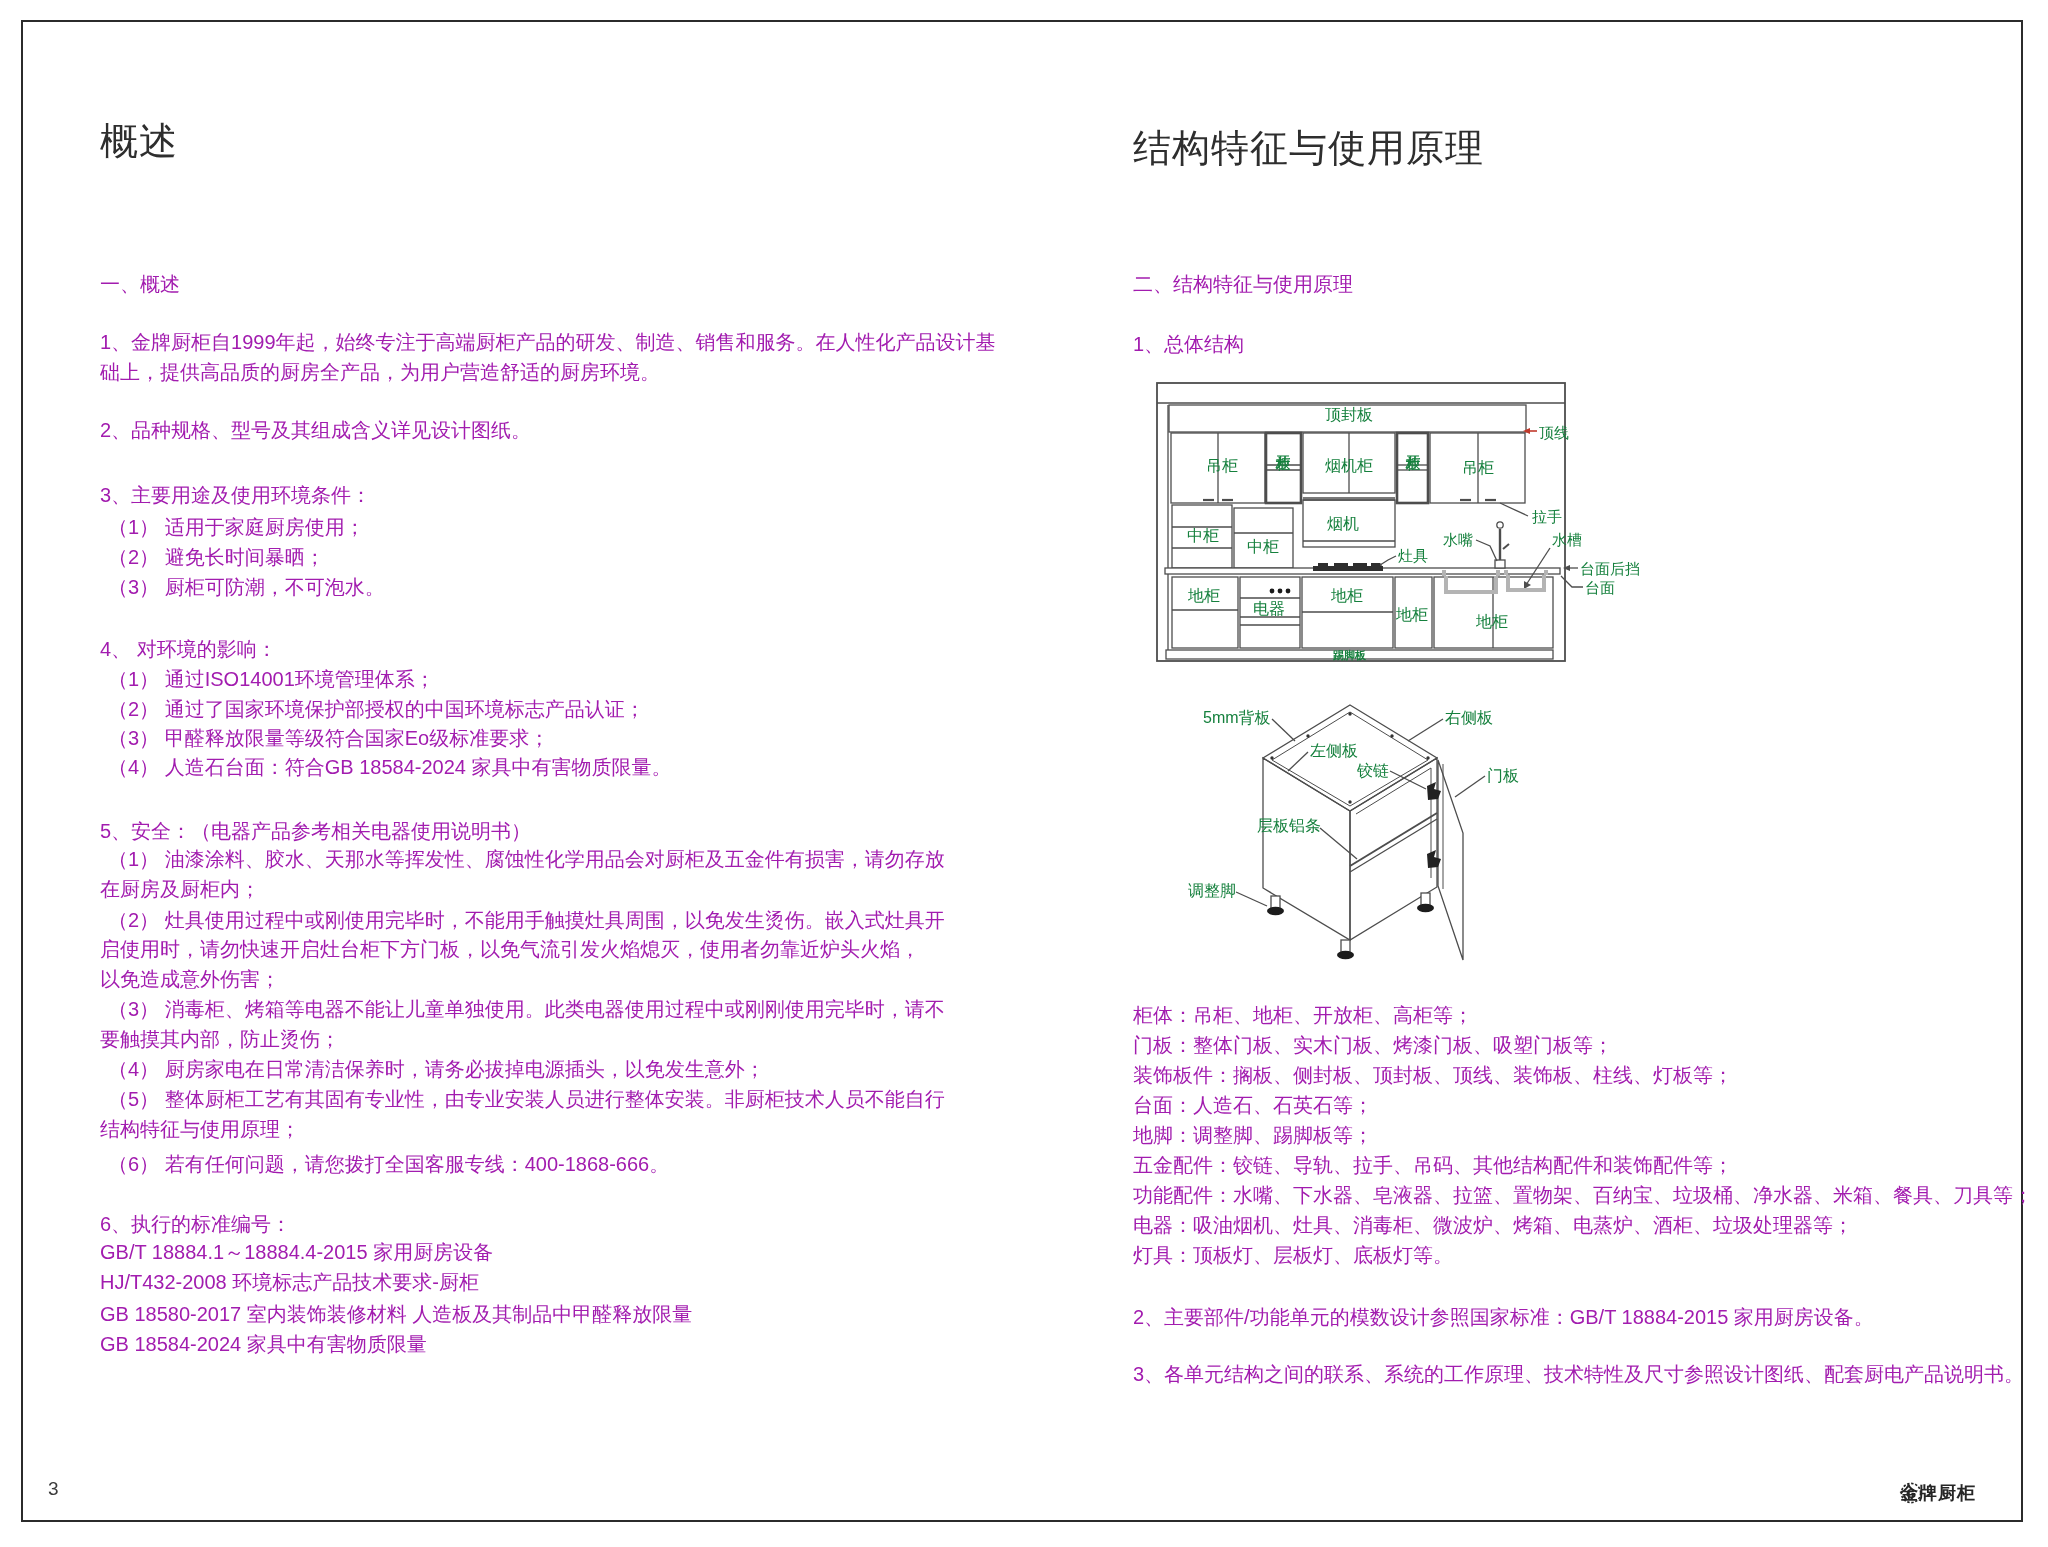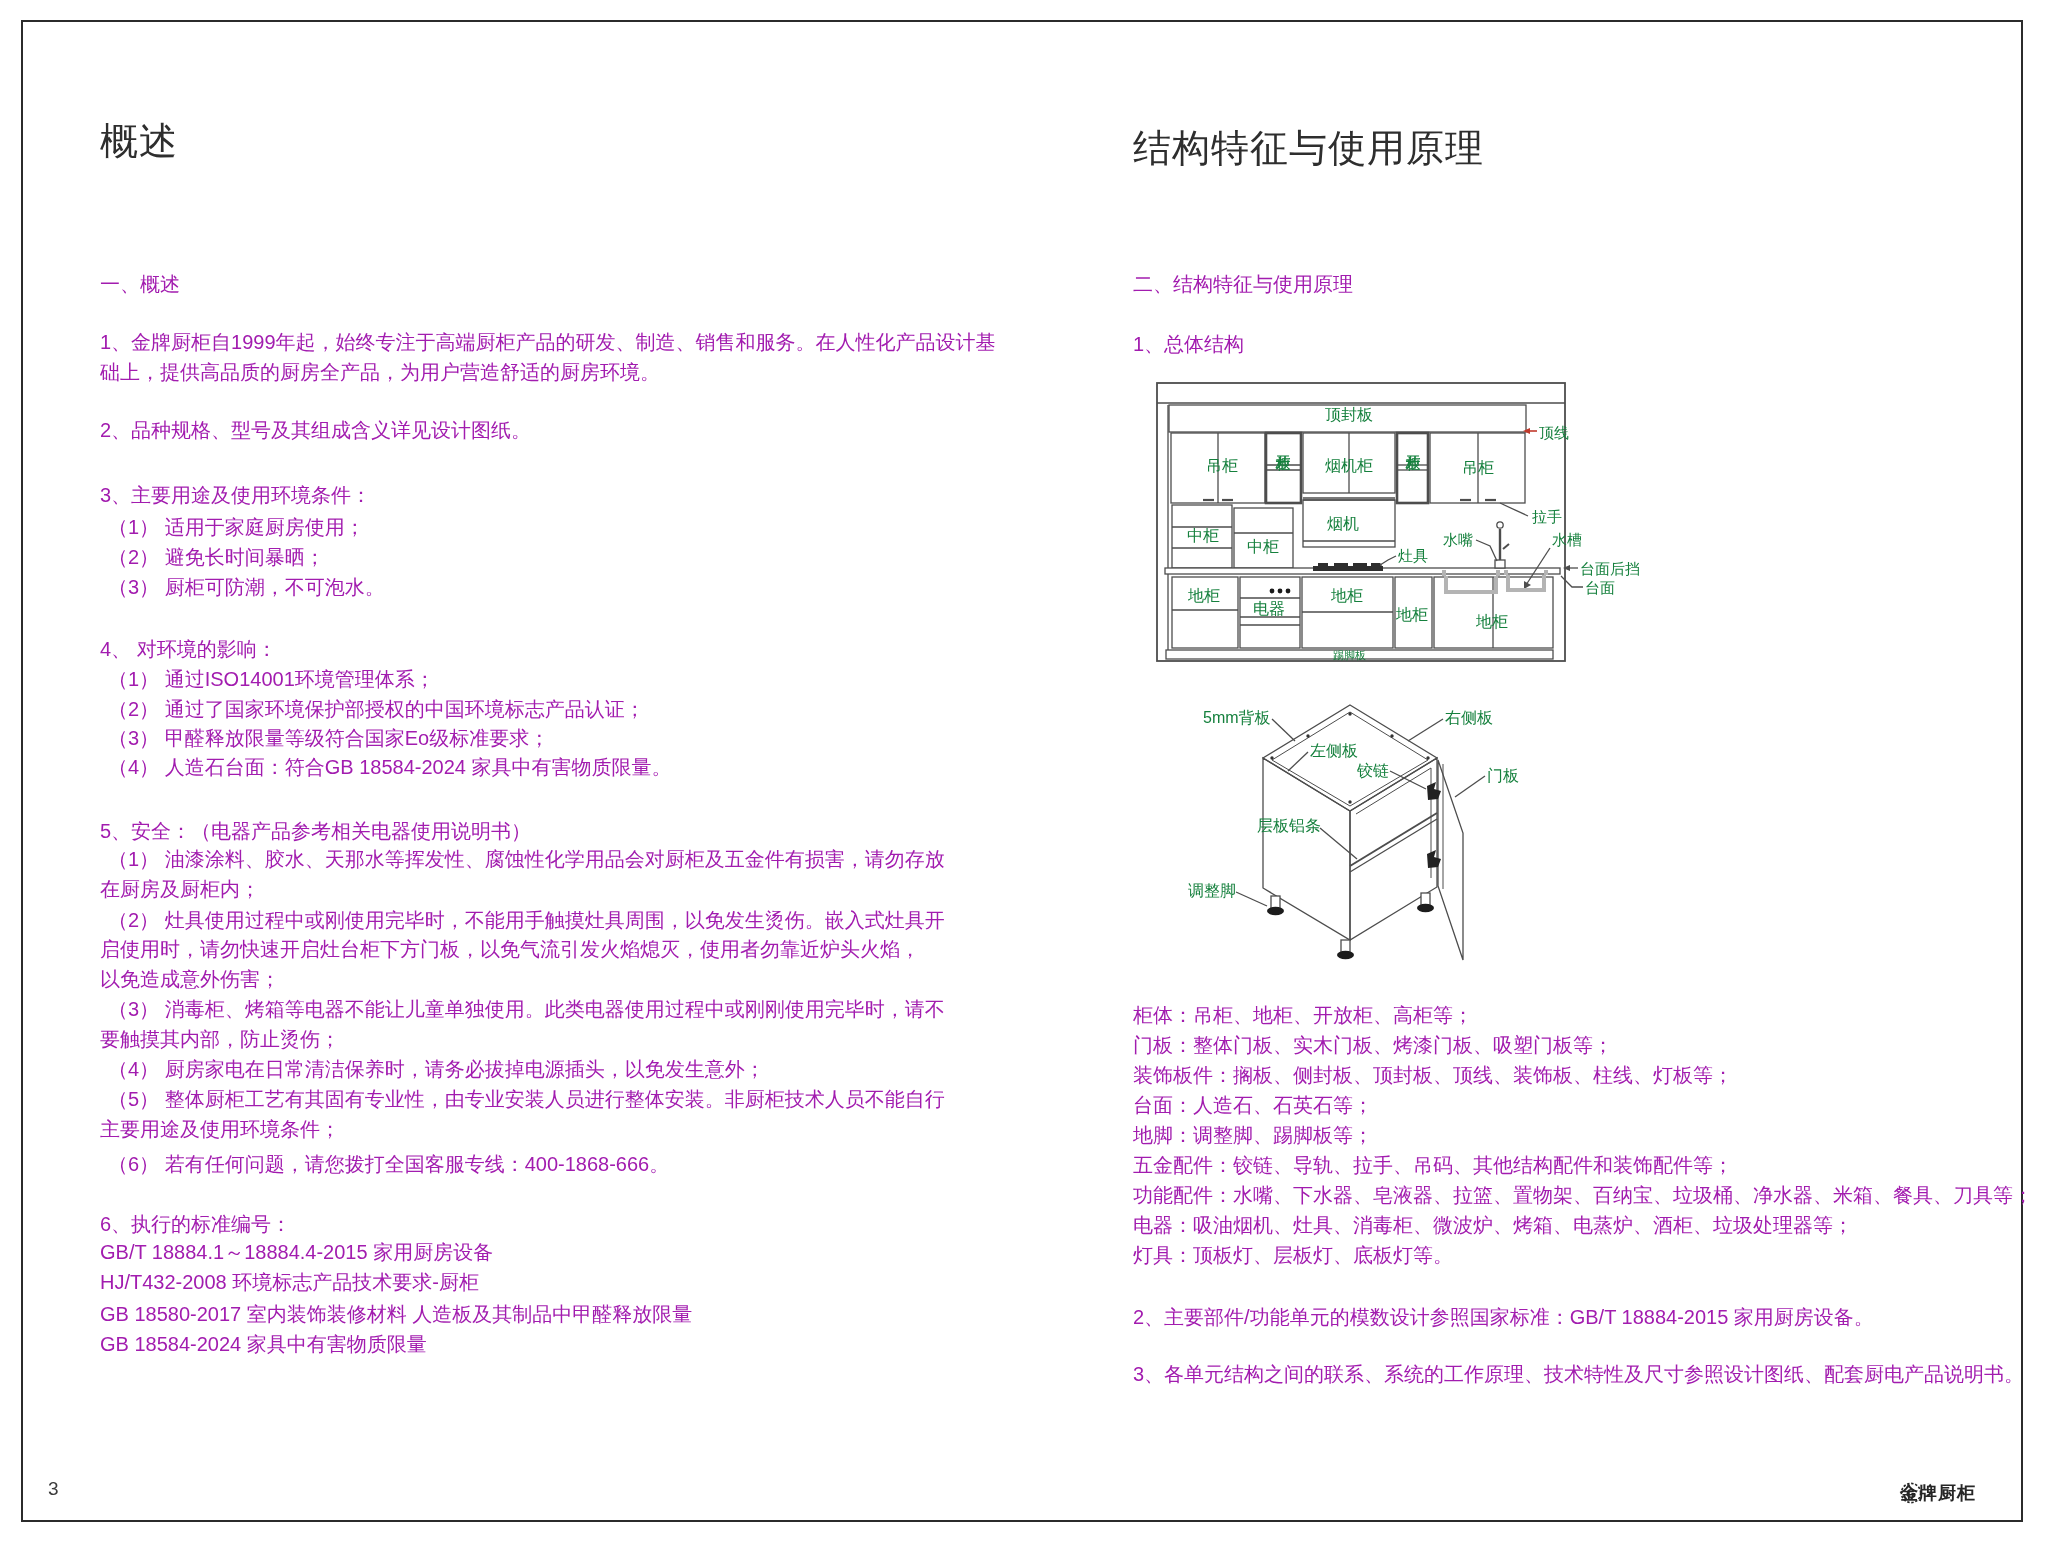--- a/index.html
+++ b/index.html
@@ -4,21 +4,21 @@
 <style>
   html,body{margin:0;padding:0;background:#e8e8e8;}
   #page{position:relative;width:2048px;height:1547px;background:#ffffff;
         font-family:"Liberation Sans","DejaVu Sans",sans-serif;overflow:hidden;padding-left:37px;}
   #frame{position:absolute;left:21px;top:20px;width:2002px;height:1502px;
          border:2px solid #2b2b2b;box-sizing:border-box;}
   .t{position:absolute;font-size:20px;line-height:24px;color:#a21caf;white-space:nowrap;}
   .big-title{position:absolute;font-size:38px;color:#2e2e2e;white-space:nowrap;letter-spacing:1px;}
   .dlabel{position:absolute;font-size:15px;color:#15803d;white-space:nowrap;line-height:17px;}
   .cab{font-size:16px;}
-  .tiny{font-size:11px;line-height:12px;}
+  .tiny{font-size:11px;line-height:12px;font-weight:bold;}
   .vert{writing-mode:vertical-rl;text-orientation:upright;letter-spacing:0px;line-height:15px;}
   .footer-num{position:absolute;font-size:19px;color:#3b3b3b;}
   .brand{position:absolute;display:flex;align-items:center;gap:5px;color:#262626;}
   .brand-text{font-size:18px;font-weight:700;letter-spacing:1px;}
   svg{position:absolute;}
 </style>
 </head>
 <body>
 
 <div id="page">
@@ -42,21 +42,21 @@
   <div class="t" style="left:100px;top:819px">5、安全：（电器产品参考相关电器使用说明书）</div>
   <div class="t" style="left:108px;top:847px">（1） 油漆涂料、胶水、天那水等挥发性、腐蚀性化学用品会对厨柜及五金件有损害，请勿存放</div>
   <div class="t" style="left:100px;top:877px">在厨房及厨柜内；</div>
   <div class="t" style="left:108px;top:908px">（2） 灶具使用过程中或刚使用完毕时，不能用手触摸灶具周围，以免发生烫伤。嵌入式灶具开</div>
   <div class="t" style="left:100px;top:937px">启使用时，请勿快速开启灶台柜下方门板，以免气流引发火焰熄灭，使用者勿靠近炉头火焰，</div>
   <div class="t" style="left:100px;top:967px">以免造成意外伤害；</div>
   <div class="t" style="left:108px;top:997px">（3） 消毒柜、烤箱等电器不能让儿童单独使用。此类电器使用过程中或刚刚使用完毕时，请不</div>
   <div class="t" style="left:100px;top:1027px">要触摸其内部，防止烫伤；</div>
   <div class="t" style="left:108px;top:1057px">（4） 厨房家电在日常清洁保养时，请务必拔掉电源插头，以免发生意外；</div>
   <div class="t" style="left:108px;top:1087px">（5） 整体厨柜工艺有其固有专业性，由专业安装人员进行整体安装。非厨柜技术人员不能自行</div>
-  <div class="t" style="left:100px;top:1117px">主要用途及使用环境条件；</div>
+  <div class="t" style="left:100px;top:1117px">结构特征与使用原理；</div>
   <div class="t" style="left:108px;top:1152px">（6） 若有任何问题，请您拨打全国客服专线：400-1868-666。</div>
   <div class="t" style="left:100px;top:1212px">6、执行的标准编号：</div>
   <div class="t" style="left:100px;top:1240px">GB/T 18884.1～18884.4-2015 家用厨房设备</div>
   <div class="t" style="left:100px;top:1270px">HJ/T432-2008 环境标志产品技术要求-厨柜</div>
   <div class="t" style="left:100px;top:1302px">GB 18580-2017 室内装饰装修材料 人造板及其制品中甲醛释放限量</div>
   <div class="t" style="left:100px;top:1332px">GB 18584-2024 家具中有害物质限量</div>
 
   <div class="big-title" style="left:1133px;top:123px">结构特征与使用原理</div>
   <div class="t" style="left:1133px;top:272px">二、结构特征与使用原理</div>
   <div class="t" style="left:1133px;top:332px">1、总体结构</div>

